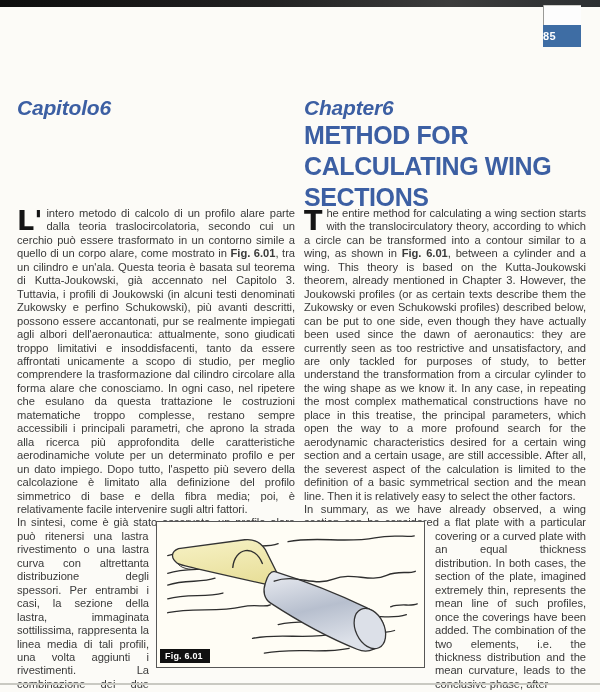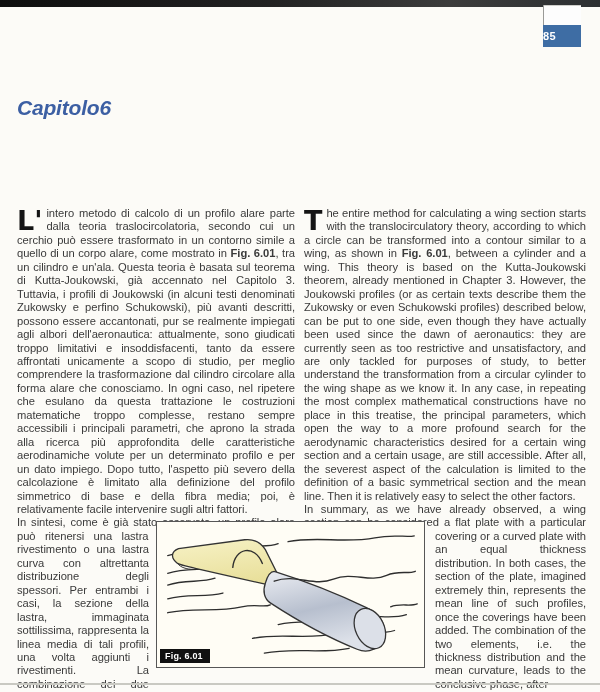--- a/index.html
+++ b/index.html
@@ -82,20 +82,24 @@
 
   <div class="page-tab">
     <div class="tab-white"></div>
     <div class="tab-num">85</div>
   </div>
 
   <div class="heading hl">
     <div class="kicker">Capitolo6</div>
   </div>
 
+  <div class="heading hr">
+    <div class="kicker">Chapter6</div>
+    <div class="title">METHOD FOR CALCULATING WING SECTIONS</div>
+  </div>
 
   <div class="col col-left">
     <p><span class="dropcap">L'</span><span>intero metodo di calcolo di un profilo alare parte dalla teoria traslocircolatoria, secondo cui un cerchio può essere trasformato in un contorno simile a quello di un corpo alare, come mostrato in </span><span class="figref">Fig. 6.01</span><span>, tra un cilindro e un'ala. Questa teoria è basata sul teorema di Kutta-Joukowski, già accennato nel Capitolo 3. Tuttavia, i profili di Joukowski (in alcuni testi denominati Zukowsky e perfino Schukowski), più avanti descritti, possono essere accantonati, pur se realmente impiegati agli albori dell'aeronautica: attualmente, sono giudicati troppo limitativi e insoddisfacenti, tanto da essere affrontati unicamente a scopo di studio, per meglio comprendere la trasformazione dal cilindro circolare alla forma alare che conosciamo. In ogni caso, nel ripetere che esulano da questa trattazione le costruzioni matematiche troppo complesse, restano sempre accessibili i principali parametri, che aprono la strada alla ricerca più approfondita delle caratteristiche aerodinamiche volute per un determinato profilo e per un dato impiego. Dopo tutto, l'aspetto più severo della calcolazione è limitato alla definizione del profilo simmetrico di base e della fibra media; poi, è relativamente facile intervenire sugli altri fattori.</span></p>
     <p><span>In sintesi, come è già stato osservato, un profilo alare può ritenersi una lastra piana con un particolare rivestimento o </span><span class="hole-r"></span><span>una lastra curva con altrettanta distribuzione degli spessori. Per entrambi i casi, la sezione della lastra, immaginata sottilissima, rappresenta la linea media di tali profili, una volta aggiunti i rivestimenti. La combinazione dei due elementi, ovvero la distribuzione degli spessori e la curvatura mediana, porta alla fase con-</span></p>
   </div>
 
   <div class="col col-right">
     <p><span class="dropcap">T</span><span>he entire method for calculating a wing section starts with the translocirculatory theory, according to which a circle can be transformed into a contour similar to a wing, as shown in </span><span class="figref">Fig. 6.01</span><span>, between a cylinder and a wing. This theory is based on the Kutta-Joukowski theorem, already mentioned in Chapter 3. However, the Joukowski profiles (or as certain texts describe them the Zukowsky or even Schukowski profiles) described below, can be put to one side, even though they have actually been used since the dawn of aeronautics: they are currently seen as too restrictive and unsatisfactory, and are only tackled for purposes of study, to better understand the transformation from a circular cylinder to the wing shape as we know it. In any case, in repeating the most complex mathematical constructions have no place in this treatise, the principal parameters, which open the way to a more profound search for the aerodynamic characteristics desired for a certain wing section and a certain usage, are still accessible. After all, the severest aspect of the calculation is limited to the definition of a basic symmetrical section and the mean line. Then it is relatively easy to select the other factors.</span></p>
     <p><span>In summary, as we have already observed, a wing section can be considered a flat plate with a particular covering or </span><span class="hole-l"></span><span>a curved plate with an equal thickness distribution. In both cases, the section of the plate, imagined extremely thin, represents the mean  line of such profiles, once the coverings have been added. The combination of the two elements, i.e. the thickness distribution and the mean curvature, leads to the conclusive phase, after</span></p>
   </div>

